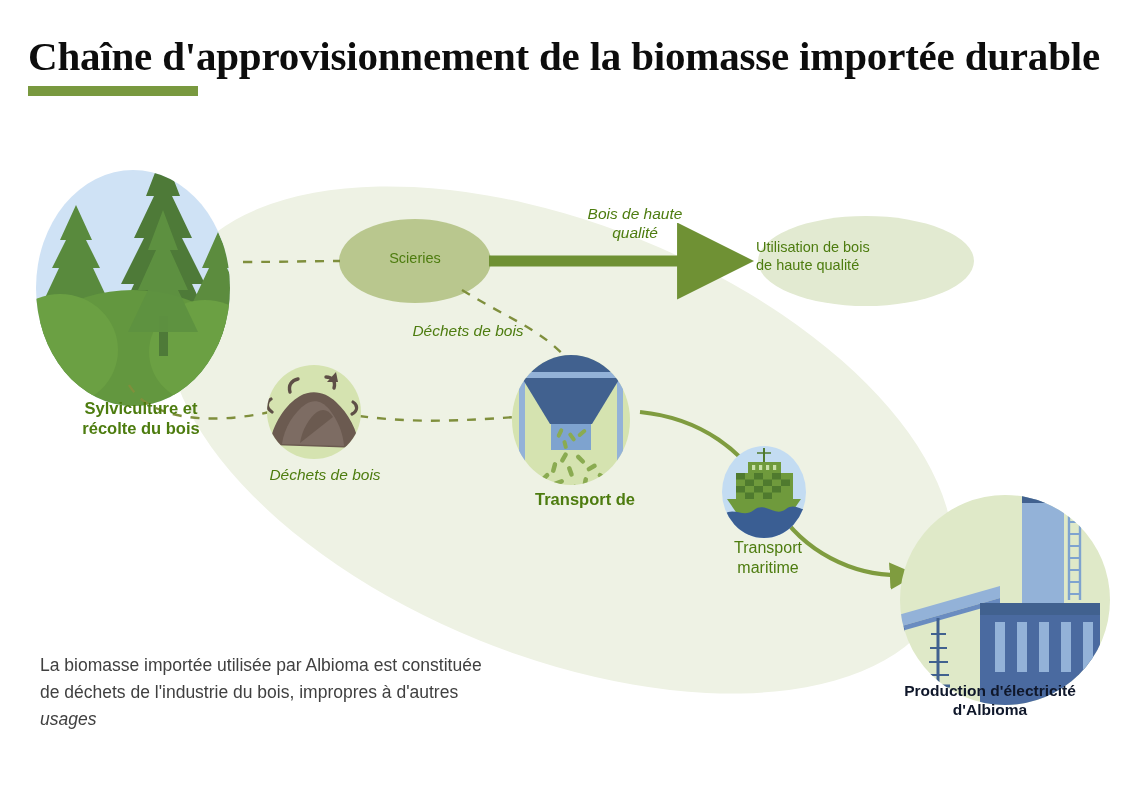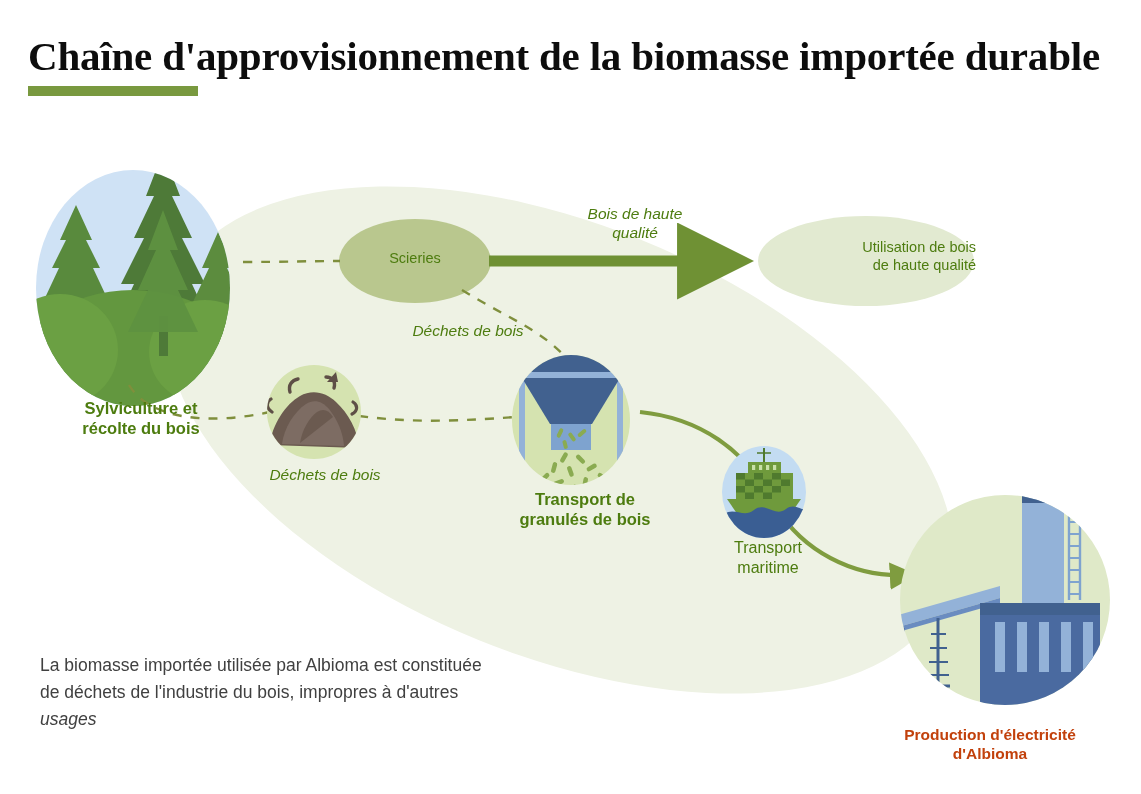--- a/index.html
+++ b/index.html
@@ -55,21 +55,21 @@
   #lbl-sylviculture {
     left: 36px; top: 398px; width: 210px;
     font-size: 16.5px; font-weight: bold; text-align: center;
   }
   #lbl-scieries {
     left: 340px; top: 250px; width: 150px;
     font-size: 14.5px; text-align: center;
   }
   #lbl-utilisation {
     left: 756px; top: 239px; width: 220px;
-    font-size: 14.5px; text-align: right;
+    font-size: 14.5px; text-align: left;
   }
   #lbl-bois-haute {
     left: 520px; top: 205px; width: 230px;
     font-size: 15.5px; font-style: italic; text-align: center;
   }
   #lbl-dechets-1 {
     left: 338px; top: 322px; width: 260px;
     font-size: 15.5px; font-style: italic; text-align: center;
   }
   #lbl-dechets-2 {
@@ -80,22 +80,21 @@
     left: 455px; top: 489px; width: 260px;
     font-size: 16.5px; font-weight: bold; text-align: center;
   }
   #lbl-transport {
     left: 688px; top: 538px; width: 160px;
     font-size: 16px; text-align: center;
   }
   #lbl-production-elec {
     left: 845px; top: 682px; width: 290px;
     font-size: 15.5px; font-weight: bold; text-align: center;
-    color: #c2410c;
-    margin-top: 44px;
+    color: #0f172a;
   }
   #caption {
     position: absolute;
     left: 40px; top: 652px; width: 613px;
     font-size: 17.5px;
     line-height: 1.55;
     color: #404040;
     text-align: justify;
   }
   #caption .last { text-align: left; font-style: italic; }
@@ -359,21 +358,20 @@
     <div>Bois de haute</div>
     <div>qualité</div>
   </div>
 
   <div class="lbl" id="lbl-dechets-1">Déchets de bois</div>
 
   <div class="lbl" id="lbl-dechets-2">Déchets de bois</div>
 
   <div class="lbl" id="lbl-production-granules">
     <div>Transport de</div>
-    <div>granulés de bois</div>
   </div>
 
   <div class="lbl" id="lbl-transport">
     <div>Transport</div>
     <div>maritime</div>
   </div>
 
   <div class="lbl" id="lbl-production-elec">
     <div>Production d'électricité</div>
     <div>d'Albioma</div>

